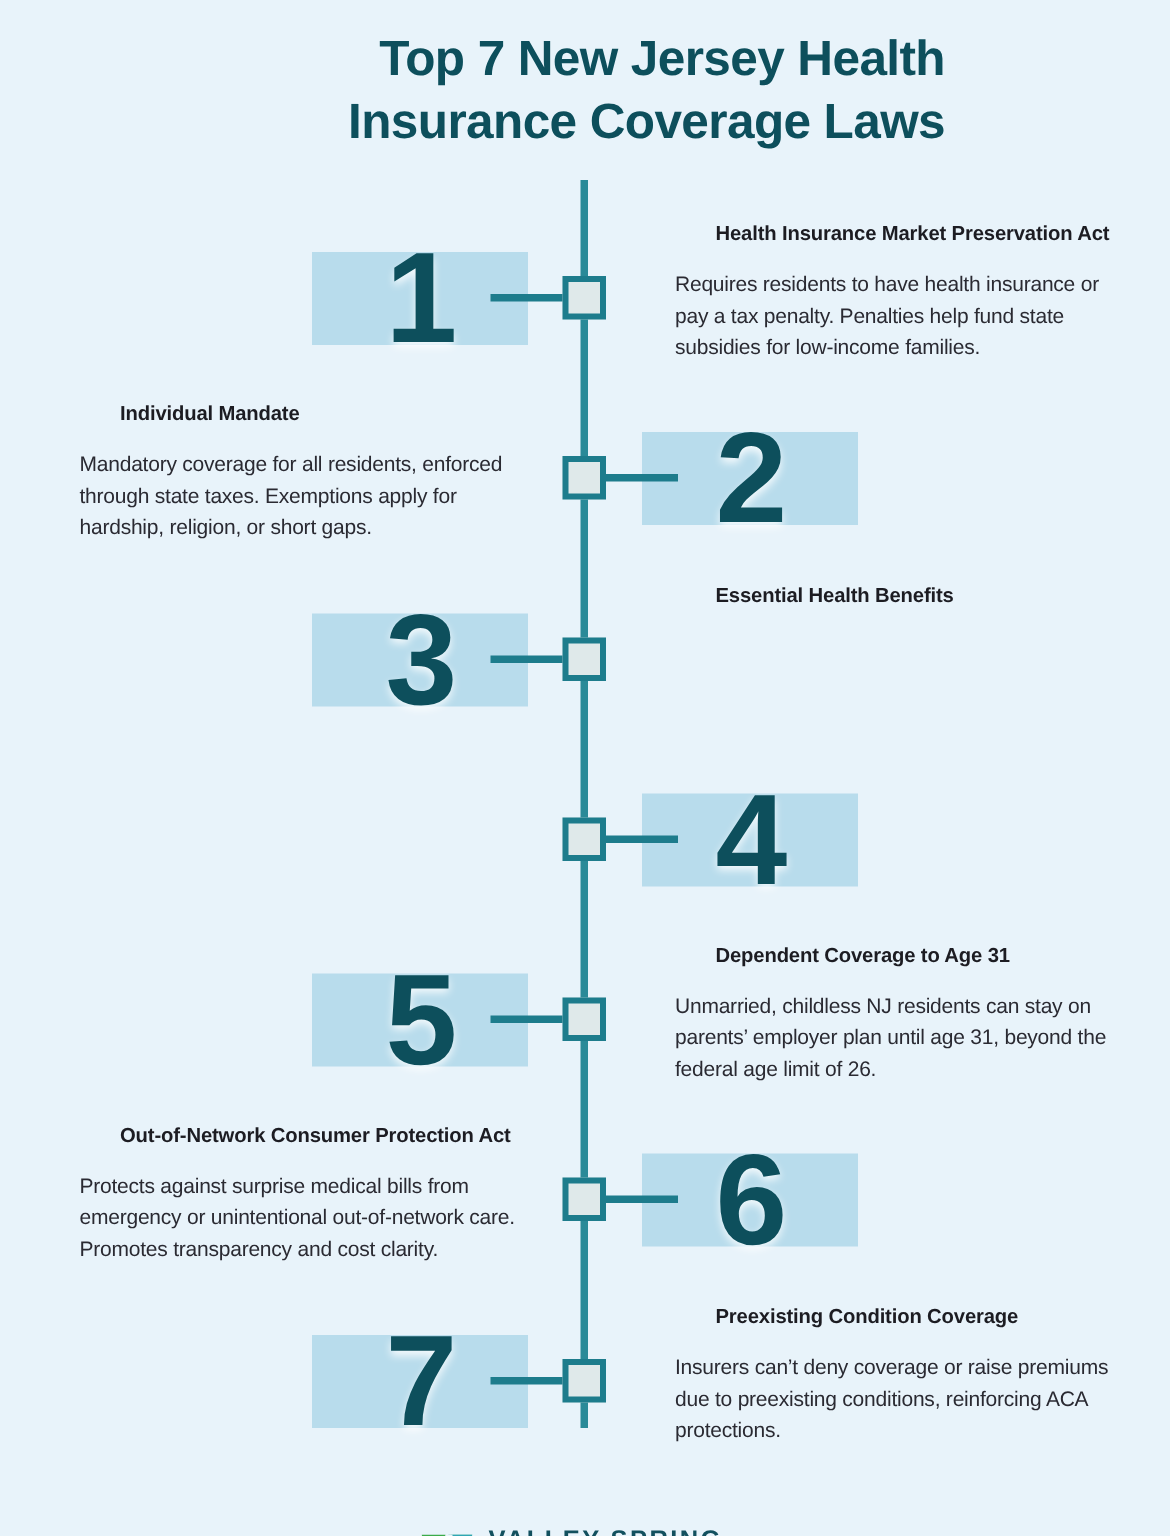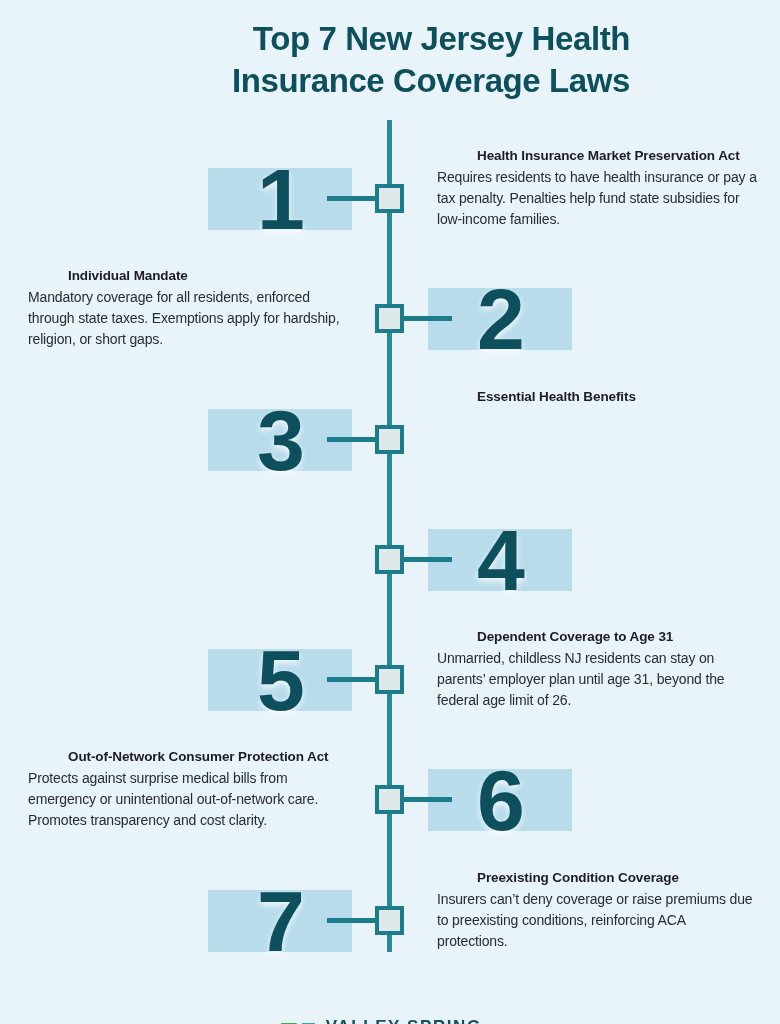--- a/index.html
+++ b/index.html
@@ -110,38 +110,38 @@
     text-shadow: 0 3px 6px rgba(255,255,255,0.85);
   }
 
   
   .textbox {
     position: absolute;
     top: 6px;
     width: 322px;
   }
   .row.num-left  .textbox { left: 437px; }
-  .row.num-right .textbox { left: 28px; }
+  .row.num-right .textbox { left: 40px; }
 
   .item-title {
     font-family: "Liberation Sans", sans-serif;
     font-size: 13.5px;
     font-weight: bold;
     color: #1c1c22;
     line-height: 1.45;
     margin: 0 0 1px 0;
     letter-spacing: -0.1px;
     padding-left: 40px;
   }
   .item-desc {
     font-family: "Liberation Sans", sans-serif;
     font-size: 14px;
     color: #2a2a32;
     line-height: 1.52;
-    margin: 0;
+    margin: 13px;
     letter-spacing: -0.15px;
   }
 
   
   .footer {
     position: absolute;
     left: 0;
     top: 1018px;
     width: 780px;
     display: flex;

